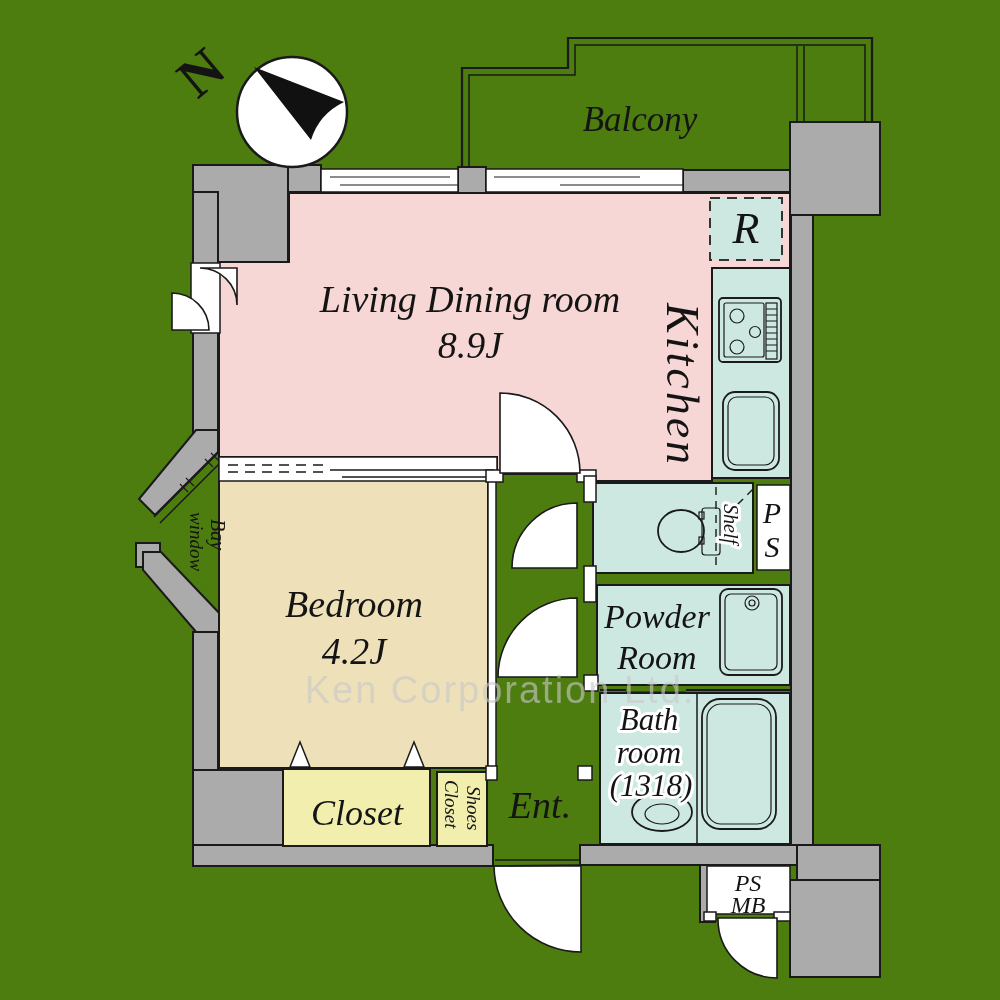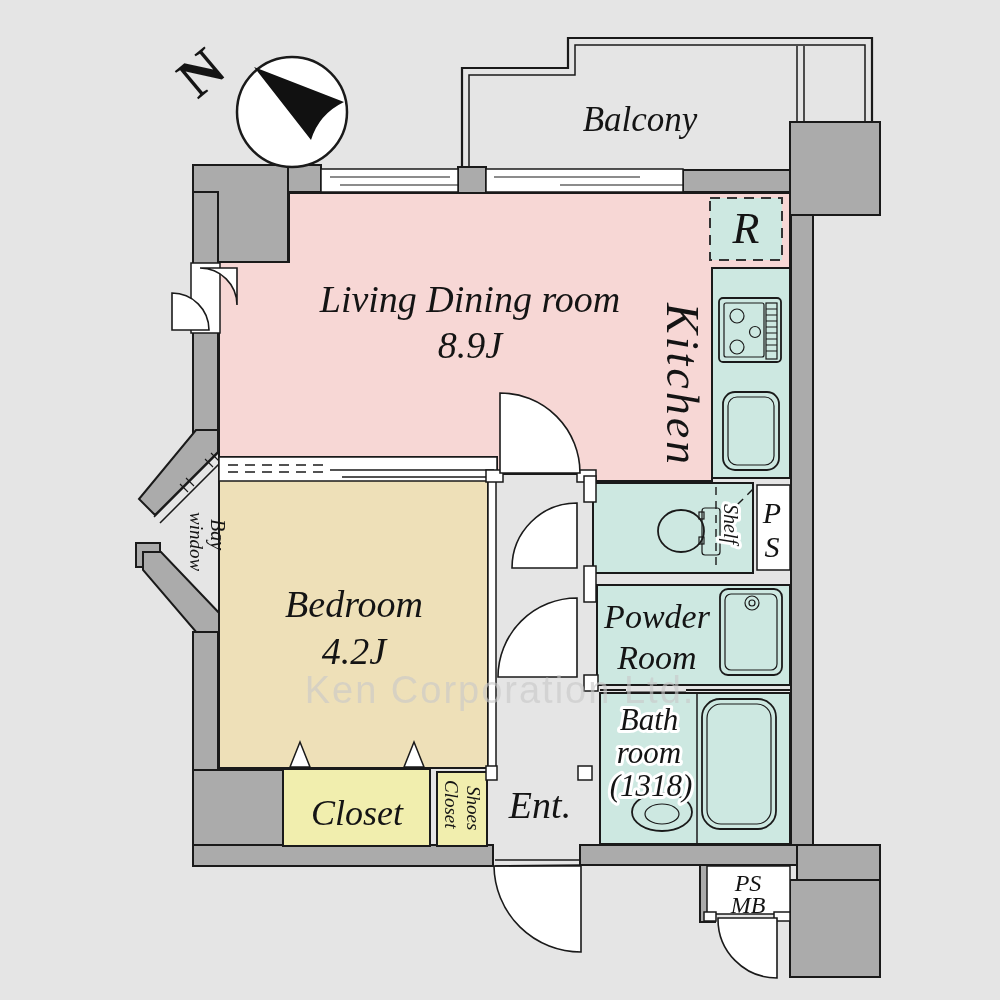--- a/index.html
+++ b/index.html
@@ -1,16 +1,16 @@
 <!DOCTYPE html>
 <html><head>
 <meta charset="utf-8">
 <style>
   html,body{margin:0;padding:0;background:#fff;}
-  .stage{position:relative;width:1000px;height:1000px;background:#e5e5e5;overflow:hidden;}
+  .stage{position:relative;width:1000px;height:1000px;background:#4d7c0f;overflow:hidden;}
   svg{display:block;}
   
   .wall{fill:#ababab;stroke:#1a1a1a;stroke-width:2;}
   .room{stroke:#1a1a1a;stroke-width:2;}
   .wh{fill:#ffffff;stroke:#1a1a1a;stroke-width:1.5;}
   .ln{fill:none;stroke:#1a1a1a;stroke-width:1.5;}
   .ln2{fill:none;stroke:#1a1a1a;stroke-width:2.2;}
   .thin{fill:none;stroke:#1a1a1a;stroke-width:1.1;}
   .fx{fill:none;stroke:#1a1a1a;stroke-width:1.8;}
   .fxt{fill:none;stroke:#1a1a1a;stroke-width:1.2;}

